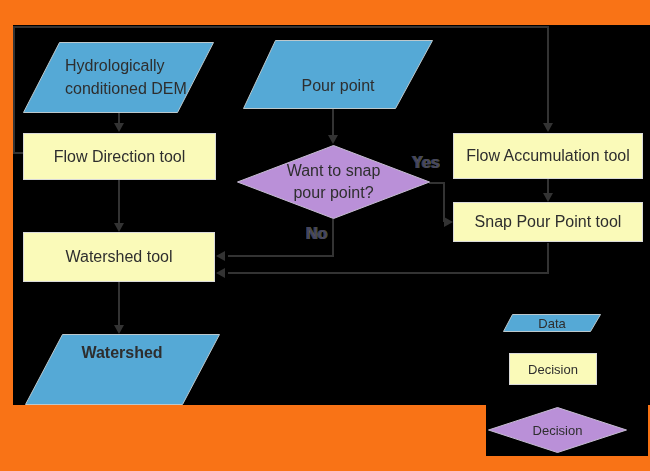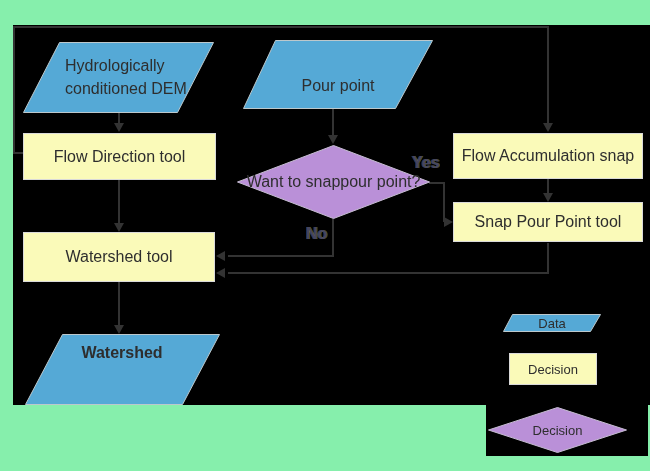--- a/index.html
+++ b/index.html
@@ -1,17 +1,17 @@
 <!DOCTYPE html>
 <html><head>
 <meta charset="utf-8">
 <style>
   html,body{margin:0;padding:0;background:#ffffff;}
   #stage{
-    position:relative;width:650px;height:471px;background:#86efac;overflow:hidden;
+    position:relative;width:650px;height:471px;background:#f97316;overflow:hidden;
     font-family:"Liberation Sans", sans-serif;color:#2e2e2e;
   }
   .blackbg{position:absolute;background:#000000;}
   .line{position:absolute;background:#333333;}
   .arrow{position:absolute;width:0;height:0;}
   .arrow.down{border-left:5px solid transparent;border-right:5px solid transparent;border-top:9px solid #333333;}
   .arrow.left{border-top:5px solid transparent;border-bottom:5px solid transparent;border-right:9px solid #333333;}
   .arrow.right{border-top:5px solid transparent;border-bottom:5px solid transparent;border-left:9px solid #333333;}
   .shape-svg{position:absolute;overflow:visible;}
   .proc{
@@ -75,35 +75,35 @@
   <svg class="shape-svg" style="left:243px;top:40px;" width="190" height="69">
     <polygon points="32.5,0.5 189.5,0.5 152.5,68.5 0.5,68.5" fill="#55a9d6" stroke="#bcc8cc" stroke-width="1"></polygon>
   </svg>
   <div class="shape-text node-label" style="left:258px;top:52px;width:160px;height:68px;">Pour point</div>
 
   <div class="proc" style="left:23px;top:133px;width:193px;height:47px;">
     <span class="node-label">Flow Direction tool</span>
   </div>
 
   <div class="proc" style="left:453px;top:133px;width:190px;height:46px;">
-    <span class="node-label">Flow Accumulation snap</span>
+    <span class="node-label">Flow Accumulation tool</span>
   </div>
 
   <div class="proc" style="left:453px;top:202px;width:190px;height:40px;">
     <span class="node-label">Snap Pour Point tool</span>
   </div>
 
   <div class="proc" style="left:23px;top:232px;width:192px;height:50px;">
     <span class="node-label">Watershed tool</span>
   </div>
 
   <svg class="shape-svg" style="left:237px;top:145px;" width="193" height="74">
     <polygon points="96.5,0.5 192.5,37 96.5,73.5 0.5,37" fill="#ba90d8" stroke="#c6bdd2" stroke-width="1"></polygon>
   </svg>
-  <div class="shape-text" style="left:257px;top:152px;width:153px;height:60px;flex-direction:row;line-height:23px;">
+  <div class="shape-text" style="left:257px;top:152px;width:153px;height:60px;flex-direction:column;line-height:23px;">
     <span class="node-label">Want to snap</span>
     <span class="node-label">pour point?</span>
   </div>
 
   <div class="branch-label" style="left:412px;top:154px;">Yes</div>
   <div class="branch-label" style="left:306px;top:225px;">No</div>
 
   <svg class="shape-svg" style="left:25px;top:334px;" width="195" height="71">
     <polygon points="37.5,0.5 194.5,0.5 157.5,70.5 0.5,70.5" fill="#55a9d6" stroke="#bcc8cc" stroke-width="1"></polygon>
   </svg>

